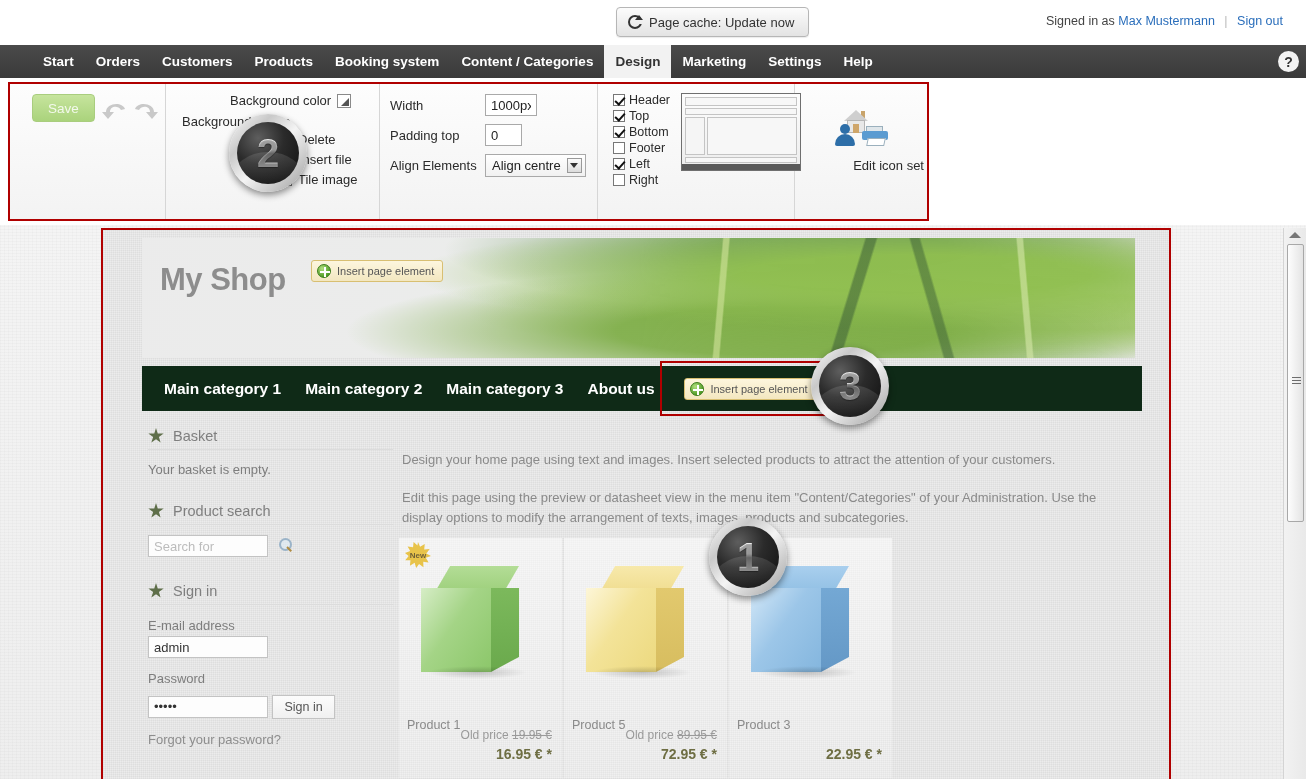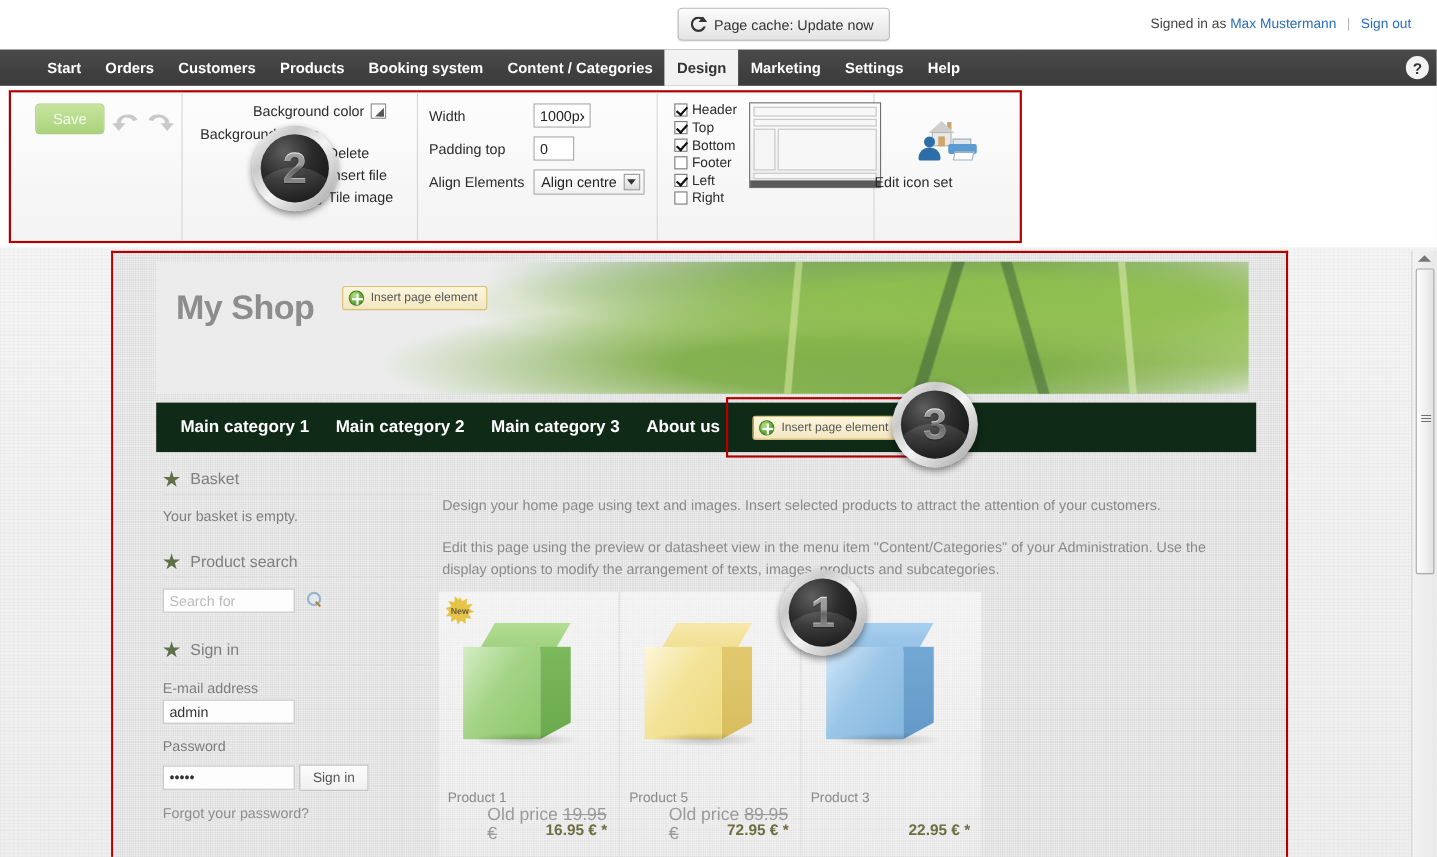--- a/index.html
+++ b/index.html
@@ -177,21 +177,21 @@
     position: absolute; left: 83px; top: 9px; width: 120px; height: 78px;
     border: 1px solid #6f6f6f; background: linear-gradient(to bottom,#fdfdfd,#ededed);
   }
   .lp-header { position:absolute; left:3px; top:3px; right:3px; height:9px; border:1px solid #c4c4c4; background:#f7f7f7;}
   .lp-top { position:absolute; left:3px; top:14px; right:3px; height:7px; border:1px solid #c4c4c4; background:#f7f7f7;}
   .lp-left { position:absolute; left:3px; top:23px; width:20px; bottom:15px; border:1px solid #c4c4c4; background:#f5f5f5;}
   .lp-main { position:absolute; left:25px; top:23px; right:3px; bottom:15px; border:1px solid #c4c4c4; background:#f7f7f7;}
   .lp-bottom { position:absolute; left:3px; bottom:7px; right:3px; height:6px; border:1px solid #c4c4c4; background:#f7f7f7;}
   .lp-foot { position:absolute; left:0px; bottom:0px; right:0px; height:6px; background:#5a5a5a;}
 
-  .icon-set { position: absolute; left: 0; top: 26px; width: 129px; text-align: left; cursor: pointer; }
+  .icon-set { position: absolute; left: 0; top: 26px; width: 129px; text-align: right; cursor: pointer; }
   .icon-set .label { font-size: 13px; color: #2b2b2b; margin-top: 6px; }
 
   
   .iconset-art { width: 56px; height: 42px; margin: 0 auto; position: relative; }
   .house { position:absolute; left:12px; top:0; width:24px; height:24px; }
   .house .roof { position:absolute; left:0; top:0; width:0;height:0;
     border-left:12px solid transparent;border-right:12px solid transparent;border-bottom:11px solid #cfcfcf;}
   .house .body { position:absolute; left:3px; top:10px; width:18px; height:13px; background:#e8e8e8; border:1px solid #b5b5b5;}
   .house .door { position:absolute; left:9px; top:14px; width:6px; height:9px; background:#cfa66a;}
   .house .chim { position:absolute; left:17px; top:1px; width:4px; height:7px; background:#c9a46b;}
@@ -341,21 +341,21 @@
   }
   .cube .rgt {
     position: absolute; left: 70px; top: 22px; width: 28px; height: 84px;
     clip-path: polygon(0% 0%, 100% -12%, 100% 82%, 0% 100%);
   }
   .cube .shadow {
     position: absolute; left: 6px; top: 100px; width: 100px; height: 13px;
     background: radial-gradient(ellipse at 50% 50%, rgba(0,0,0,.19), transparent 70%);
   }
   .pname { position: absolute; left: 8px; bottom: 46px; font-size: 12.5px; color: #8a8a8a; }
-  .poldprice { position: absolute; right: 10px; bottom: 10px; font-size: 16px; color: #9a9a9a; margin-left: 44px; }
+  .poldprice { position: absolute; right: 10px; bottom: 36px; font-size: 12px; color: #9a9a9a; margin-left: 44px; }
   .poldprice s { color: #9a9a9a; }
   .pprice { position: absolute; right: 10px; bottom: 16px; font-size: 14px; font-weight: bold; color: #6e6e43; }
   .newstar {
     position: absolute; left: 6px; top: 4px; width: 26px; height: 26px;
     background: #e8c34a;
     clip-path: polygon(50% 0%,58% 18%,76% 8%,74% 29%,95% 27%,82% 44%,100% 54%,80% 61%,91% 79%,70% 76%,71% 97%,54% 85%,43% 100%,37% 80%,19% 91%,21% 70%,1% 70%,14% 54%,0% 42%,20% 35%,10% 17%,31% 20%,33% 0%,48% 13%);
   }
   .newstar .t {
     position: absolute; inset: 0; display: flex; align-items: center; justify-content: center;
     font-size: 8px; font-weight: bold; color: #6f6037;

